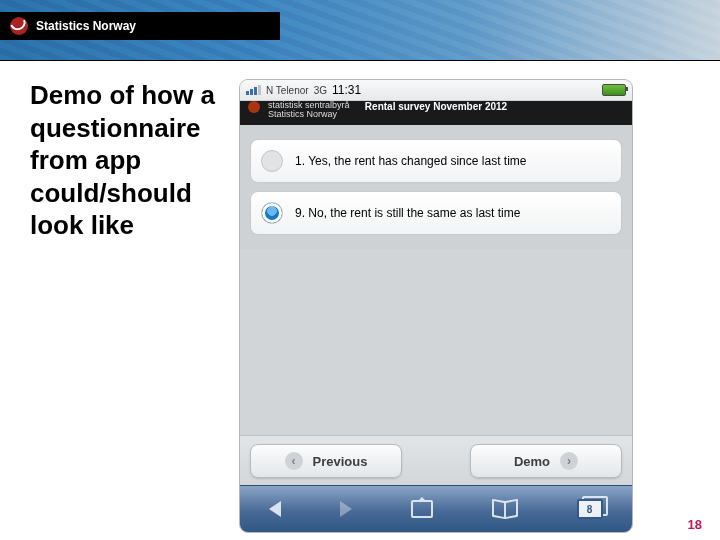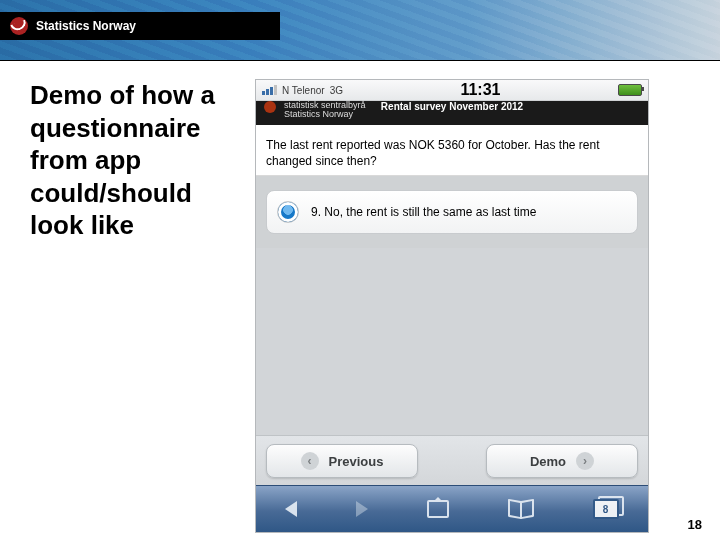--- a/index.html
+++ b/index.html
@@ -3,29 +3,29 @@
 <meta charset="utf-8">
 <style>
   html,body{margin:0;padding:0;width:720px;height:540px;font-family:Arial,Helvetica,sans-serif;background:#fff;overflow:hidden}
   .header-banner{position:relative;height:60px;background:linear-gradient(90deg,#2a6fa8 0%,#3b83bf 35%,#5f9ac9 65%,#c8d4de 100%);overflow:hidden}
   .header-banner::before{content:"";position:absolute;inset:0;background:repeating-linear-gradient(20deg,rgba(255,255,255,0.04) 0 6px,rgba(0,0,0,0.04) 6px 12px);mix-blend-mode:overlay}
   .blackbar{position:absolute;left:0;top:12px;height:28px;width:280px;background:#000;display:flex;align-items:center;gap:8px;padding:0 10px;box-sizing:border-box}
   .logo-circ{width:18px;height:18px;border-radius:50%;background:#a22;display:flex;align-items:center;justify-content:center}
   .logo-circ::after{content:"";display:block;width:12px;height:6px;border:2px solid #fff;border-top:none;border-radius:0 0 12px 12px;transform:rotate(-20deg)}
   .blackbar span{color:#fff;font-size:12px;font-weight:bold}
   .thinrule{height:1px;background:#000}
-  .content{display:flex;gap:20px;padding:18px 24px 12px 30px;position:relative;height:calc(540px - 60px - 1px);box-sizing:border-box}
+  .content{display:flex;gap:4px;padding:18px 24px 12px 30px;position:relative;height:calc(540px - 60px - 1px);box-sizing:border-box}
   .slide-title{font-size:26px;font-weight:bold;line-height:1.25;color:#000;width:205px}
-  .phone{width:392px;flex:0 0 392px;position:relative;height:452px;background:#d2d5d8;border:1px solid #b5b8bb;border-radius:0;overflow:hidden}
+  .phone{width:392px;flex:0 0 392px;position:relative;height:452px;background:#d2d5d8;border:1px solid #b5b8bb;border-radius:9px;overflow:hidden}
   
   .statusbar{height:20px;background:linear-gradient(#f9f9fa,#e7e9eb);display:flex;align-items:center;font-size:10px;color:#3a3a3a;padding:0 6px;gap:5px;border-bottom:1px solid #cfd2d4}
   .sigbars{display:flex;gap:1px;align-items:flex-end}
   .sigbars i{display:block;width:3px;background:#3a6ea8}
   .sigbars i:nth-child(1){height:4px}.sigbars i:nth-child(2){height:6px}.sigbars i:nth-child(3){height:8px}.sigbars i:nth-child(4){height:10px;background:#c2c2c2}
-  .statusbar .center{flex:1;text-align:center;font-weight:bold;color:#000;font-size:16px}
+  .statusbar .center{flex:1;font-weight:normal;color:#000;font-size:12px}
   .battery{width:22px;height:10px;border:1px solid #4a4a4a;border-radius:2px;position:relative;background:linear-gradient(#6fbf3d,#3f8f1d)}
   .battery::after{content:"";position:absolute;right:-3px;top:2px;width:2px;height:4px;background:#4a4a4a}
   
   .apphead{height:24px;background:#1a1a1a;color:#fff;font-size:10px;display:flex;gap:8px;padding:0 8px}
   .apphead .mini{width:12px;height:12px;border-radius:50%;background:#a31}
   .apphead .org{font-size:9px;line-height:1;color:#ddd}
   .apphead .surv{margin-left:auto;font-weight:bold;margin-right:auto;position:absolute;left:0;right:0;text-align:center}
   
   .qarea{background:#fff;padding:12px 10px 6px;border-bottom:1px solid #d9d9d9}
   .qtext{font-size:12px;color:#000;line-height:1.35}
@@ -46,21 +46,21 @@
   .tri.l{border-right:12px solid currentColor}
   .tri.r{border-left:12px solid currentColor}
   .share{width:18px;height:14px;border:2px solid currentColor;border-radius:2px;position:relative}
   .share::after{content:"";position:absolute;left:4px;top:-10px;width:0;height:0;border:5px solid transparent;border-bottom-color:currentColor}
   .book{display:flex}
   .book i{display:block;width:10px;height:14px;border:2px solid currentColor;border-radius:1px}
   .book i:first-child{transform:skewY(10deg)}
   .book i:last-child{transform:skewY(-10deg);margin-left:-2px}
   .tabs{width:22px;height:16px;border:2px solid currentColor;position:relative;background:#fff;color:#2f5786;font-size:10px;font-weight:bold;display:flex;align-items:center;justify-content:center;border-radius:2px}
   .tabs::before{content:"";position:absolute;left:3px;top:-5px;width:22px;height:16px;border:2px solid #e9eff6;border-radius:2px;z-index:-1}
-  .pagenum{position:absolute;right:18px;bottom:8px;font-size:13px;font-weight:bold;color:#000000}
+  .pagenum{position:absolute;right:18px;bottom:8px;font-size:13px;font-weight:bold;color:#be185d}
 </style>
 </head>
 <body>
 
 <div class="header-banner">
   <div class="blackbar">
     <div class="logo-circ"></div>
     <span>Statistics Norway</span>
   </div>
 </div>
@@ -84,25 +84,26 @@
       <div class="battery"></div>
     </div>
 
     <div class="apphead" style="position:relative">
       <div class="mini"></div>
       <div class="org" style="white-space:pre-line">statistisk sentralbyrå
 Statistics Norway</div>
       <div class="surv">Rental survey November 2012</div>
     </div>
 
-    <div class="qarea">
-      <div class="qtext">The last rent reported was NOK 5360 for October. Has the rent changed since then?</div>
-    </div>
 
     <div class="optlist">
+      <div class="opt">
+        <div class="radio"></div>
+        <span>1.  Yes, the rent has changed since last time</span>
+      </div>
       <div class="opt">
         <div class="radio sel"></div>
         <span>9.  No, the rent is still the same as last time</span>
       </div>
     </div>
 
     <div class="navbtns">
       <div class="btn">
         <span class="circ">‹</span>
         <span>Previous</span>

